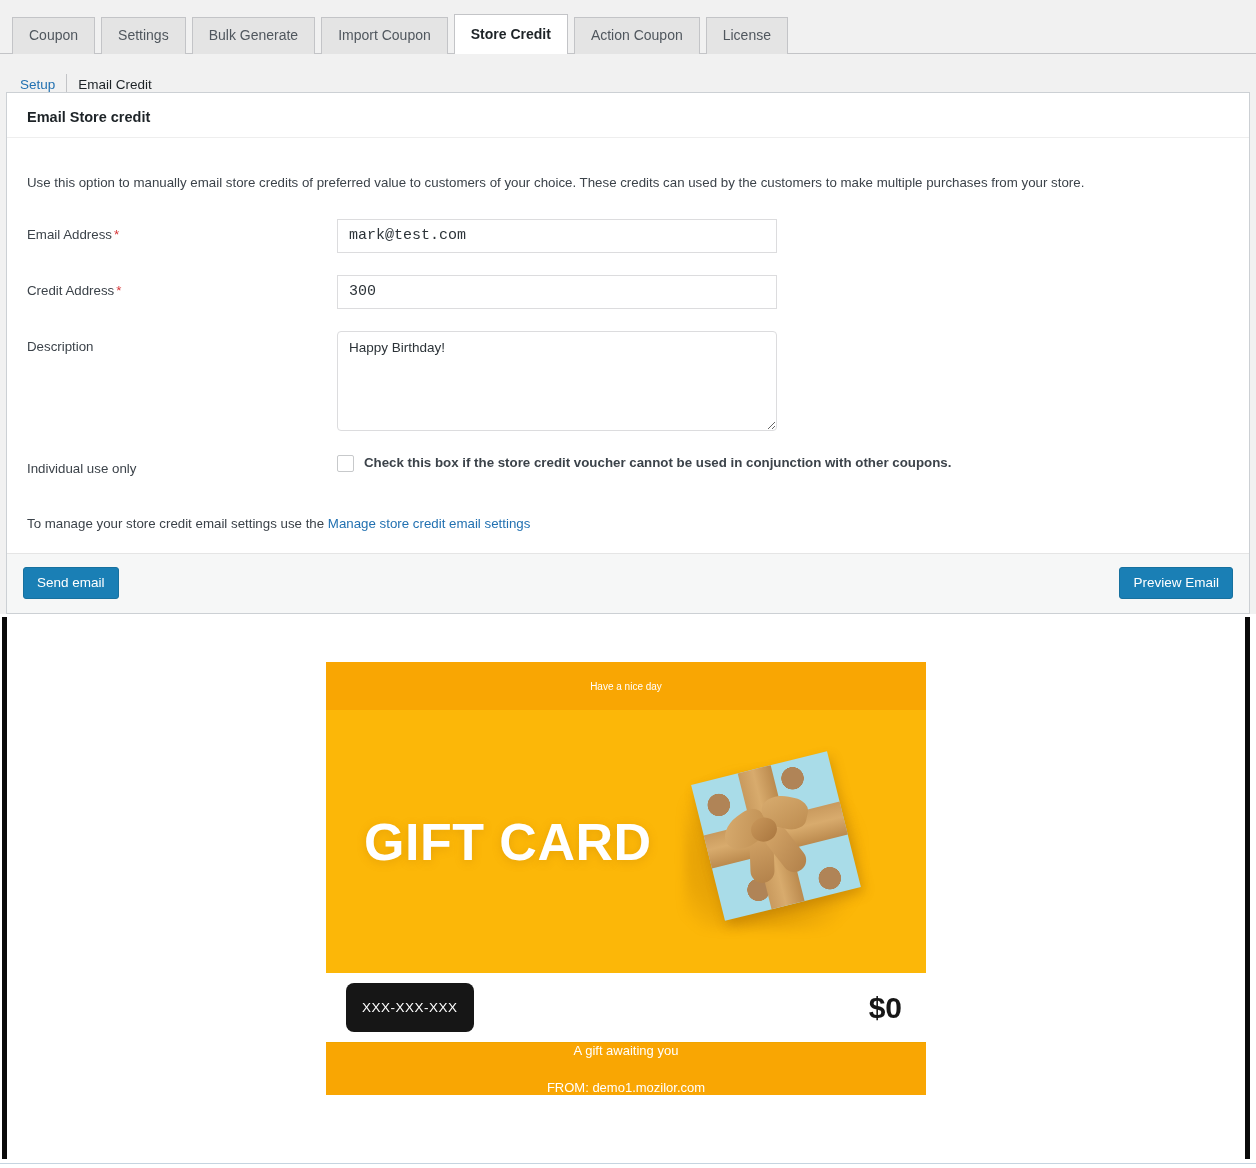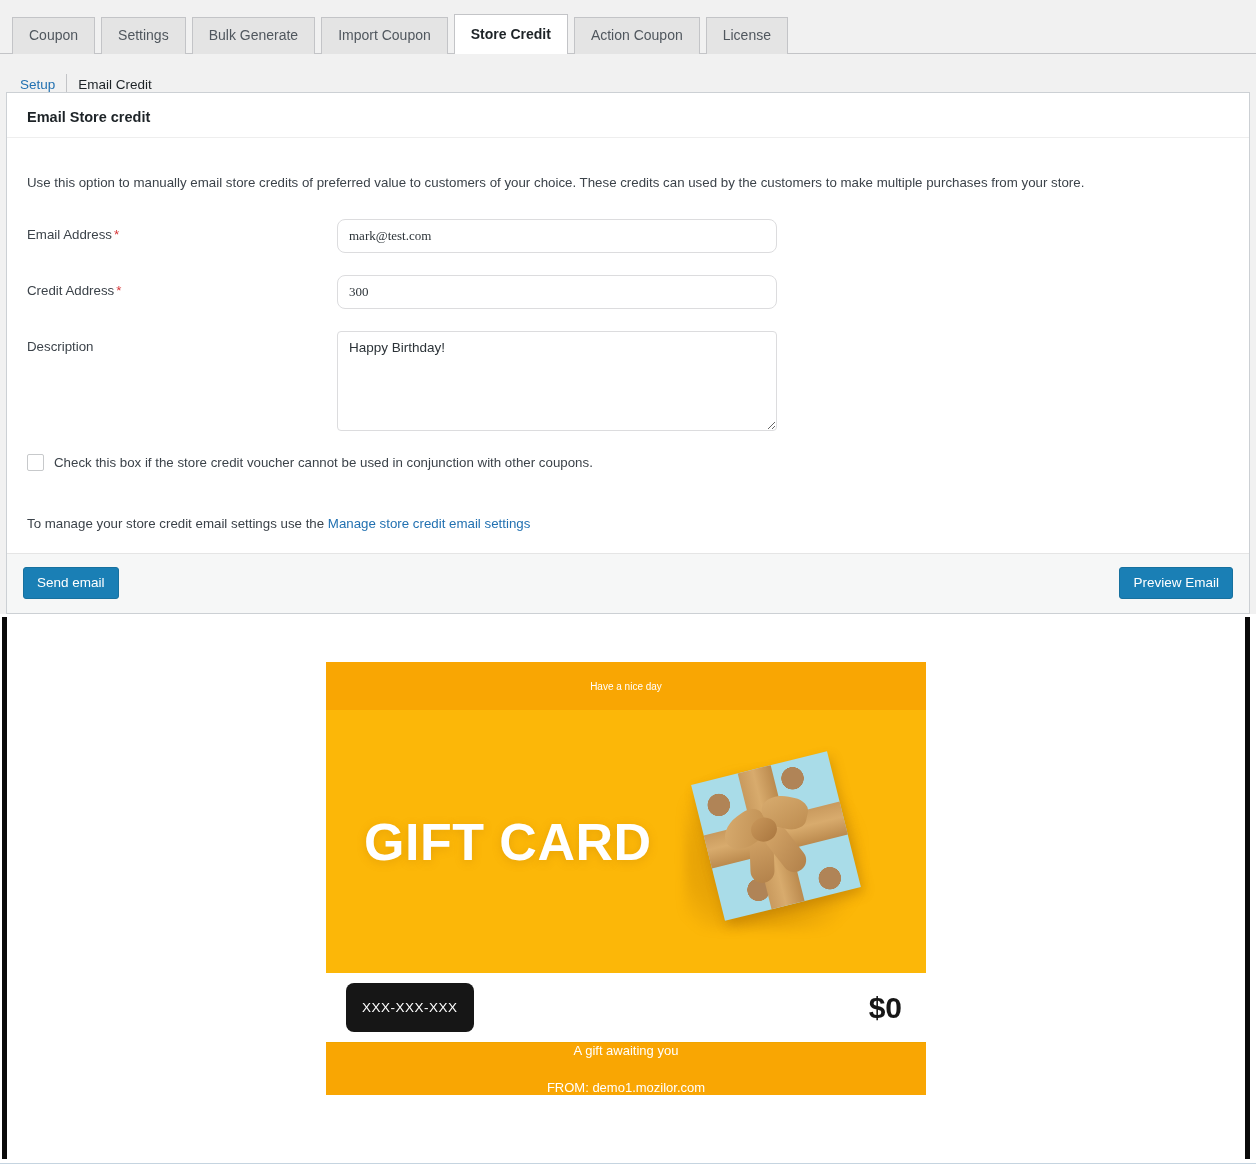--- a/index.html
+++ b/index.html
@@ -125,24 +125,24 @@
     padding-top: 7px;
     line-height: 1.3;
   }
   .req { color: #d63638; margin-left: 2px; }
 
   .text-input {
     width: 440px;
     height: 34px;
     box-sizing: border-box;
     border: 1px solid #dcdcde;
-    border-radius: 8px;
+    border-radius: 0;
     padding: 0 11px;
-    font-family: Liberation Serif, serif;
-    font-size: 13px;
+    font-family: Liberation Mono, monospace;
+    font-size: 15px;
     color: #2c3338;
     background: #fff;
     outline: none;
   }
   .textarea-input {
     width: 440px;
     height: 100px;
     box-sizing: border-box;
     border: 1px solid #dcdcde;
     border-radius: 4px;
@@ -150,22 +150,23 @@
     font-family: "Liberation Sans", sans-serif;
     font-size: 13.5px;
     color: #2c3338;
     background: #fff;
     outline: none;
     resize: vertical;
   }
 
   .check-row {
     display: flex;
-    align-items: center;
+    align-items: flex-end;
     margin-bottom: 8px;
+    font-weight: bold;
   }
   .checkbox-box {
     width: 17px;
     height: 17px;
     box-sizing: border-box;
     border: 1px solid #c7c9cb;
     border-radius: 2px;
     background: #fff;
     margin-top: 1px;
     flex: 0 0 17px;
@@ -424,20 +425,21 @@
       </div>
       <input class="text-input" type="text" value="300" style="">
     </div>
 
     <div class="field-row">
       <div class="field-label">Description</div>
       <textarea class="textarea-input" style="">Happy Birthday!</textarea>
     </div>
 
     <div class="field-row">
+      <div class="field-label">Individual use only</div>
       <div class="check-row">
         <div class="checkbox-box"></div>
         <span class="check-text">Check this box if the store credit voucher cannot be used in conjunction with other coupons.</span>
       </div>
     </div>
 
     <div class="manage-line">
       <span>To manage your store credit email settings use the </span><a>Manage store credit email settings</a>
     </div>
 

